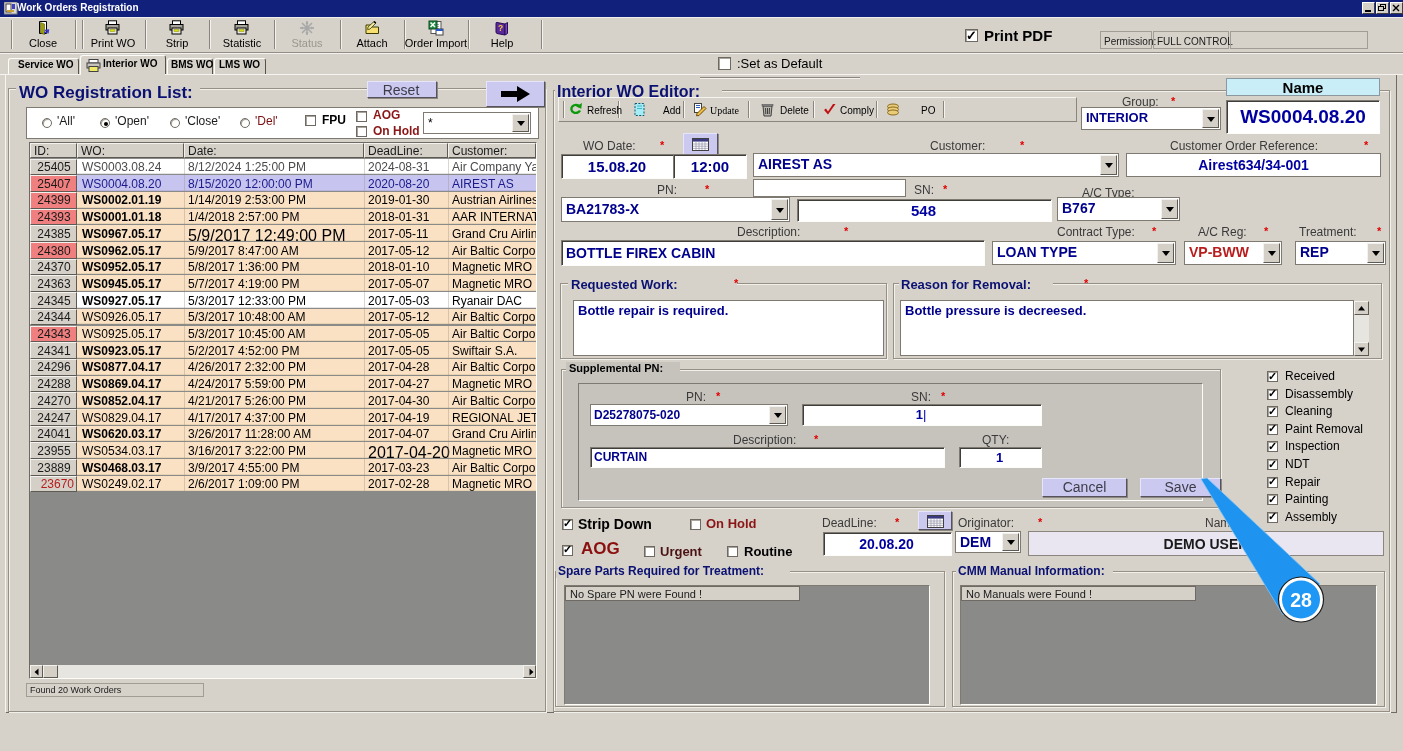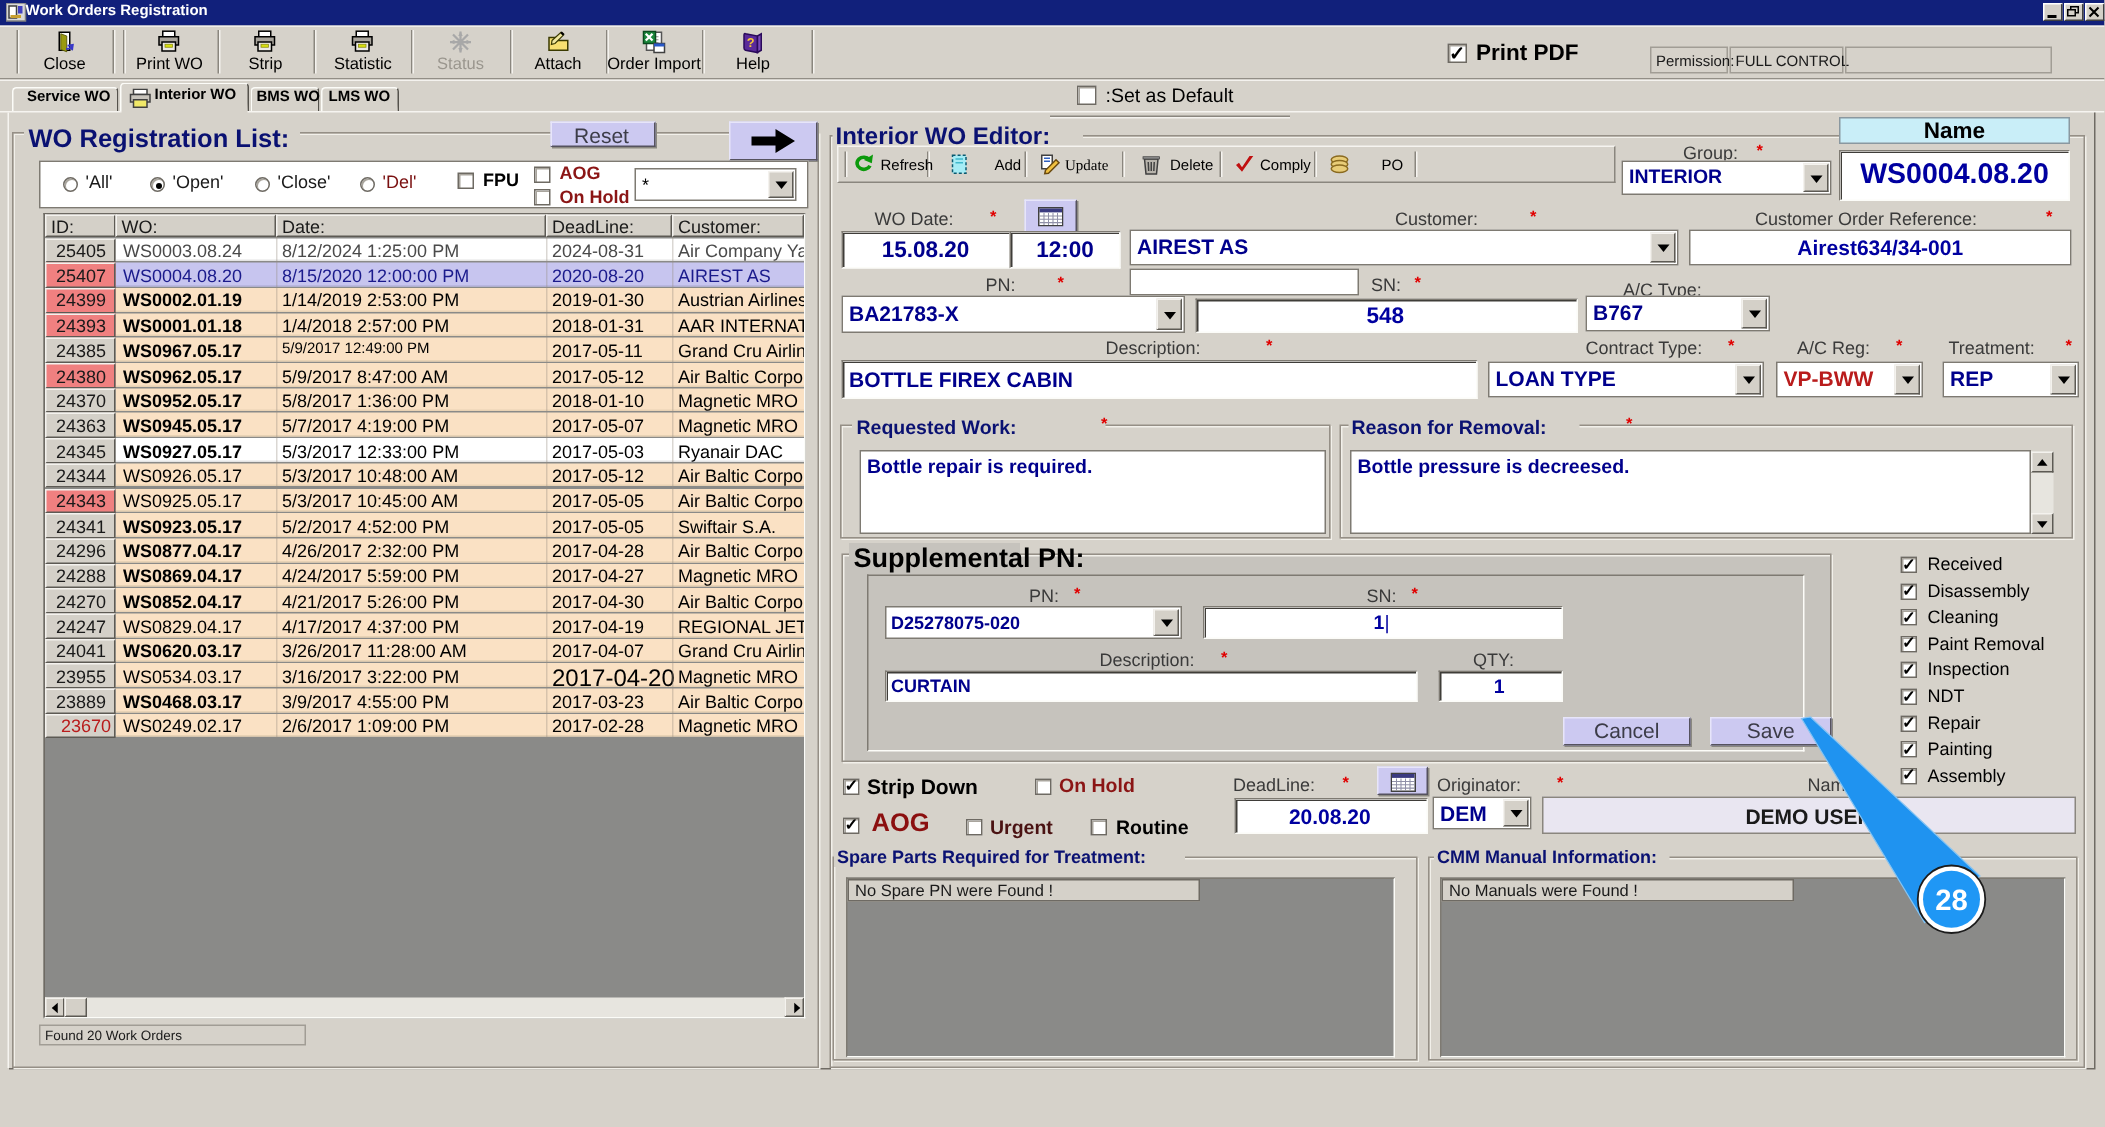--- a/index.html
+++ b/index.html
@@ -207,21 +207,21 @@
 <div class="ab" style="left:30px;top:208.6px;width:47px;height:16.7px;background:#f08080;border-top:1px solid #f4f2ee;border-left:1px solid #f4f2ee;border-bottom:1px solid #5d5a54;border-right:1px solid #5d5a54;"></div>
 <div class="ab" style="left:34px;top:210.1px;width:40px;height:14px;font-size:12px;color:#1a1a1a;text-align:center;">24393</div>
 <div class="ab" style="left:82px;top:210.1px;font-size:12px;color:#000;font-weight:bold;white-space:nowrap;">WS0001.01.18</div>
 <div class="ab" style="left:188px;top:210.1px;font-size:12px;color:#000;white-space:nowrap;">1/4/2018 2:57:00 PM</div>
 <div class="ab" style="left:368px;top:210.1px;font-size:12px;color:#000;white-space:nowrap;">2018-01-31</div>
 <div class="ab" style="left:452px;top:210.1px;width:84px;height:14px;font-size:12px;color:#000;white-space:nowrap;overflow:hidden;">AAR INTERNATION</div>
 <div class="ab" style="left:77px;top:225.3px;width:459px;height:15.7px;background:#fae1c4;border-bottom:1px solid #e8d2b4;"></div>
 <div class="ab" style="left:30px;top:225.3px;width:47px;height:16.7px;background:#d4d0c8;border-top:1px solid #f4f2ee;border-left:1px solid #f4f2ee;border-bottom:1px solid #5d5a54;border-right:1px solid #5d5a54;"></div>
 <div class="ab" style="left:34px;top:226.8px;width:40px;height:14px;font-size:12px;color:#1a1a1a;text-align:center;">24385</div>
 <div class="ab" style="left:82px;top:226.8px;font-size:12px;color:#000;font-weight:bold;white-space:nowrap;">WS0967.05.17</div>
-<div class="ab" style="left:188px;top:226.8px;font-size:10px;color:#000;white-space:nowrap;">5/9/2017 12:49:00 PM</div>
+<div class="ab" style="left:188px;top:226.8px;font-size:16px;color:#000;white-space:nowrap;">5/9/2017 12:49:00 PM</div>
 <div class="ab" style="left:368px;top:226.8px;font-size:12px;color:#000;white-space:nowrap;">2017-05-11</div>
 <div class="ab" style="left:452px;top:226.8px;width:84px;height:14px;font-size:12px;color:#000;white-space:nowrap;overflow:hidden;">Grand Cru Airlin</div>
 <div class="ab" style="left:77px;top:242.0px;width:459px;height:15.7px;background:#fae1c4;border-bottom:1px solid #e8d2b4;"></div>
 <div class="ab" style="left:30px;top:242.0px;width:47px;height:16.7px;background:#f08080;border-top:1px solid #f4f2ee;border-left:1px solid #f4f2ee;border-bottom:1px solid #5d5a54;border-right:1px solid #5d5a54;"></div>
 <div class="ab" style="left:34px;top:243.5px;width:40px;height:14px;font-size:12px;color:#1a1a1a;text-align:center;">24380</div>
 <div class="ab" style="left:82px;top:243.5px;font-size:12px;color:#000;font-weight:bold;white-space:nowrap;">WS0962.05.17</div>
 <div class="ab" style="left:188px;top:243.5px;font-size:12px;color:#000;white-space:nowrap;">5/9/2017 8:47:00 AM</div>
 <div class="ab" style="left:368px;top:243.5px;font-size:12px;color:#000;white-space:nowrap;">2017-05-12</div>
 <div class="ab" style="left:452px;top:243.5px;width:84px;height:14px;font-size:12px;color:#000;white-space:nowrap;overflow:hidden;">Air Baltic Corpo</div>
 <div class="ab" style="left:77px;top:258.7px;width:459px;height:15.7px;background:#fae1c4;border-bottom:1px solid #e8d2b4;"></div>
@@ -470,21 +470,21 @@
 <div class="ab sb" style="left:1354px;top:301px;width:15px;height:14px;"></div>
 <svg class="ab" style="left:1357px;top:305px" width="9" height="7">
     <path d="M4.5 1 L8 5.5 L1 5.5 Z" fill="#000"></path>
   </svg>
 <div class="ab sb" style="left:1354px;top:342px;width:15px;height:14px;"></div>
 <svg class="ab" style="left:1357px;top:346px" width="9" height="7">
     <path d="M4.5 6 L8 1.5 L1 1.5 Z" fill="#000"></path>
   </svg>
 <div class="ab gb" style="left:561px;top:369px;width:660px;height:139px;background:#c6c3bd;"></div>
 <div class="ab" style="left:566px;top:362px;width:114px;height:15px;background:#c6c3bd;"></div>
-<div class="ab" style="left:569px;top:362px;font-size:18px;color:#000;font-weight:bold;white-space:nowrap;">Supplemental PN:</div>
+<div class="ab" style="left:569px;top:362px;font-size:11px;color:#000;font-weight:bold;white-space:nowrap;">Supplemental PN:</div>
 <div class="ab" style="left:578px;top:383px;width:625px;height:118px;background:#c6c3bd;border-top:1px solid #7e7a72;border-left:1px solid #7e7a72;border-bottom:1px solid #fcfcf8;border-right:1px solid #fcfcf8;"></div>
 <div class="ab" style="left:686px;top:390px;font-size:12px;color:#3a3a3a;font-weight:normal;white-space:nowrap;">PN:</div>
 <div class="ab" style="left:716px;top:390px;font-size:11px;color:#e00000;font-weight:bold;white-space:nowrap;">*</div>
 <div class="ab" style="left:911px;top:390px;font-size:12px;color:#3a3a3a;font-weight:normal;white-space:nowrap;">SN:</div>
 <div class="ab" style="left:941px;top:390px;font-size:11px;color:#e00000;font-weight:bold;white-space:nowrap;">*</div>
 <div class="ab sk2" style="left:590px;top:404px;width:198px;height:22px;"></div>
 <div class="ab" style="left:594px;top:408px;font-size:12px;color:#000;font-weight:normal;white-space:nowrap;"><span style="font-size:12px;font-weight:bold;color:#00008c">D25278075-020</span></div>
 <div class="ab dd" style="left:769px;top:406px;width:17px;height:18px;"></div>
 <div class="ab sk" style="left:802px;top:404px;width:240px;height:22px;"></div>
 <div class="ab" style="left:802px;top:407px;width:238px;text-align:center;font-size:13px;font-weight:bold;color:#0000a0;">1<span style="font-weight:normal">|</span></div>

